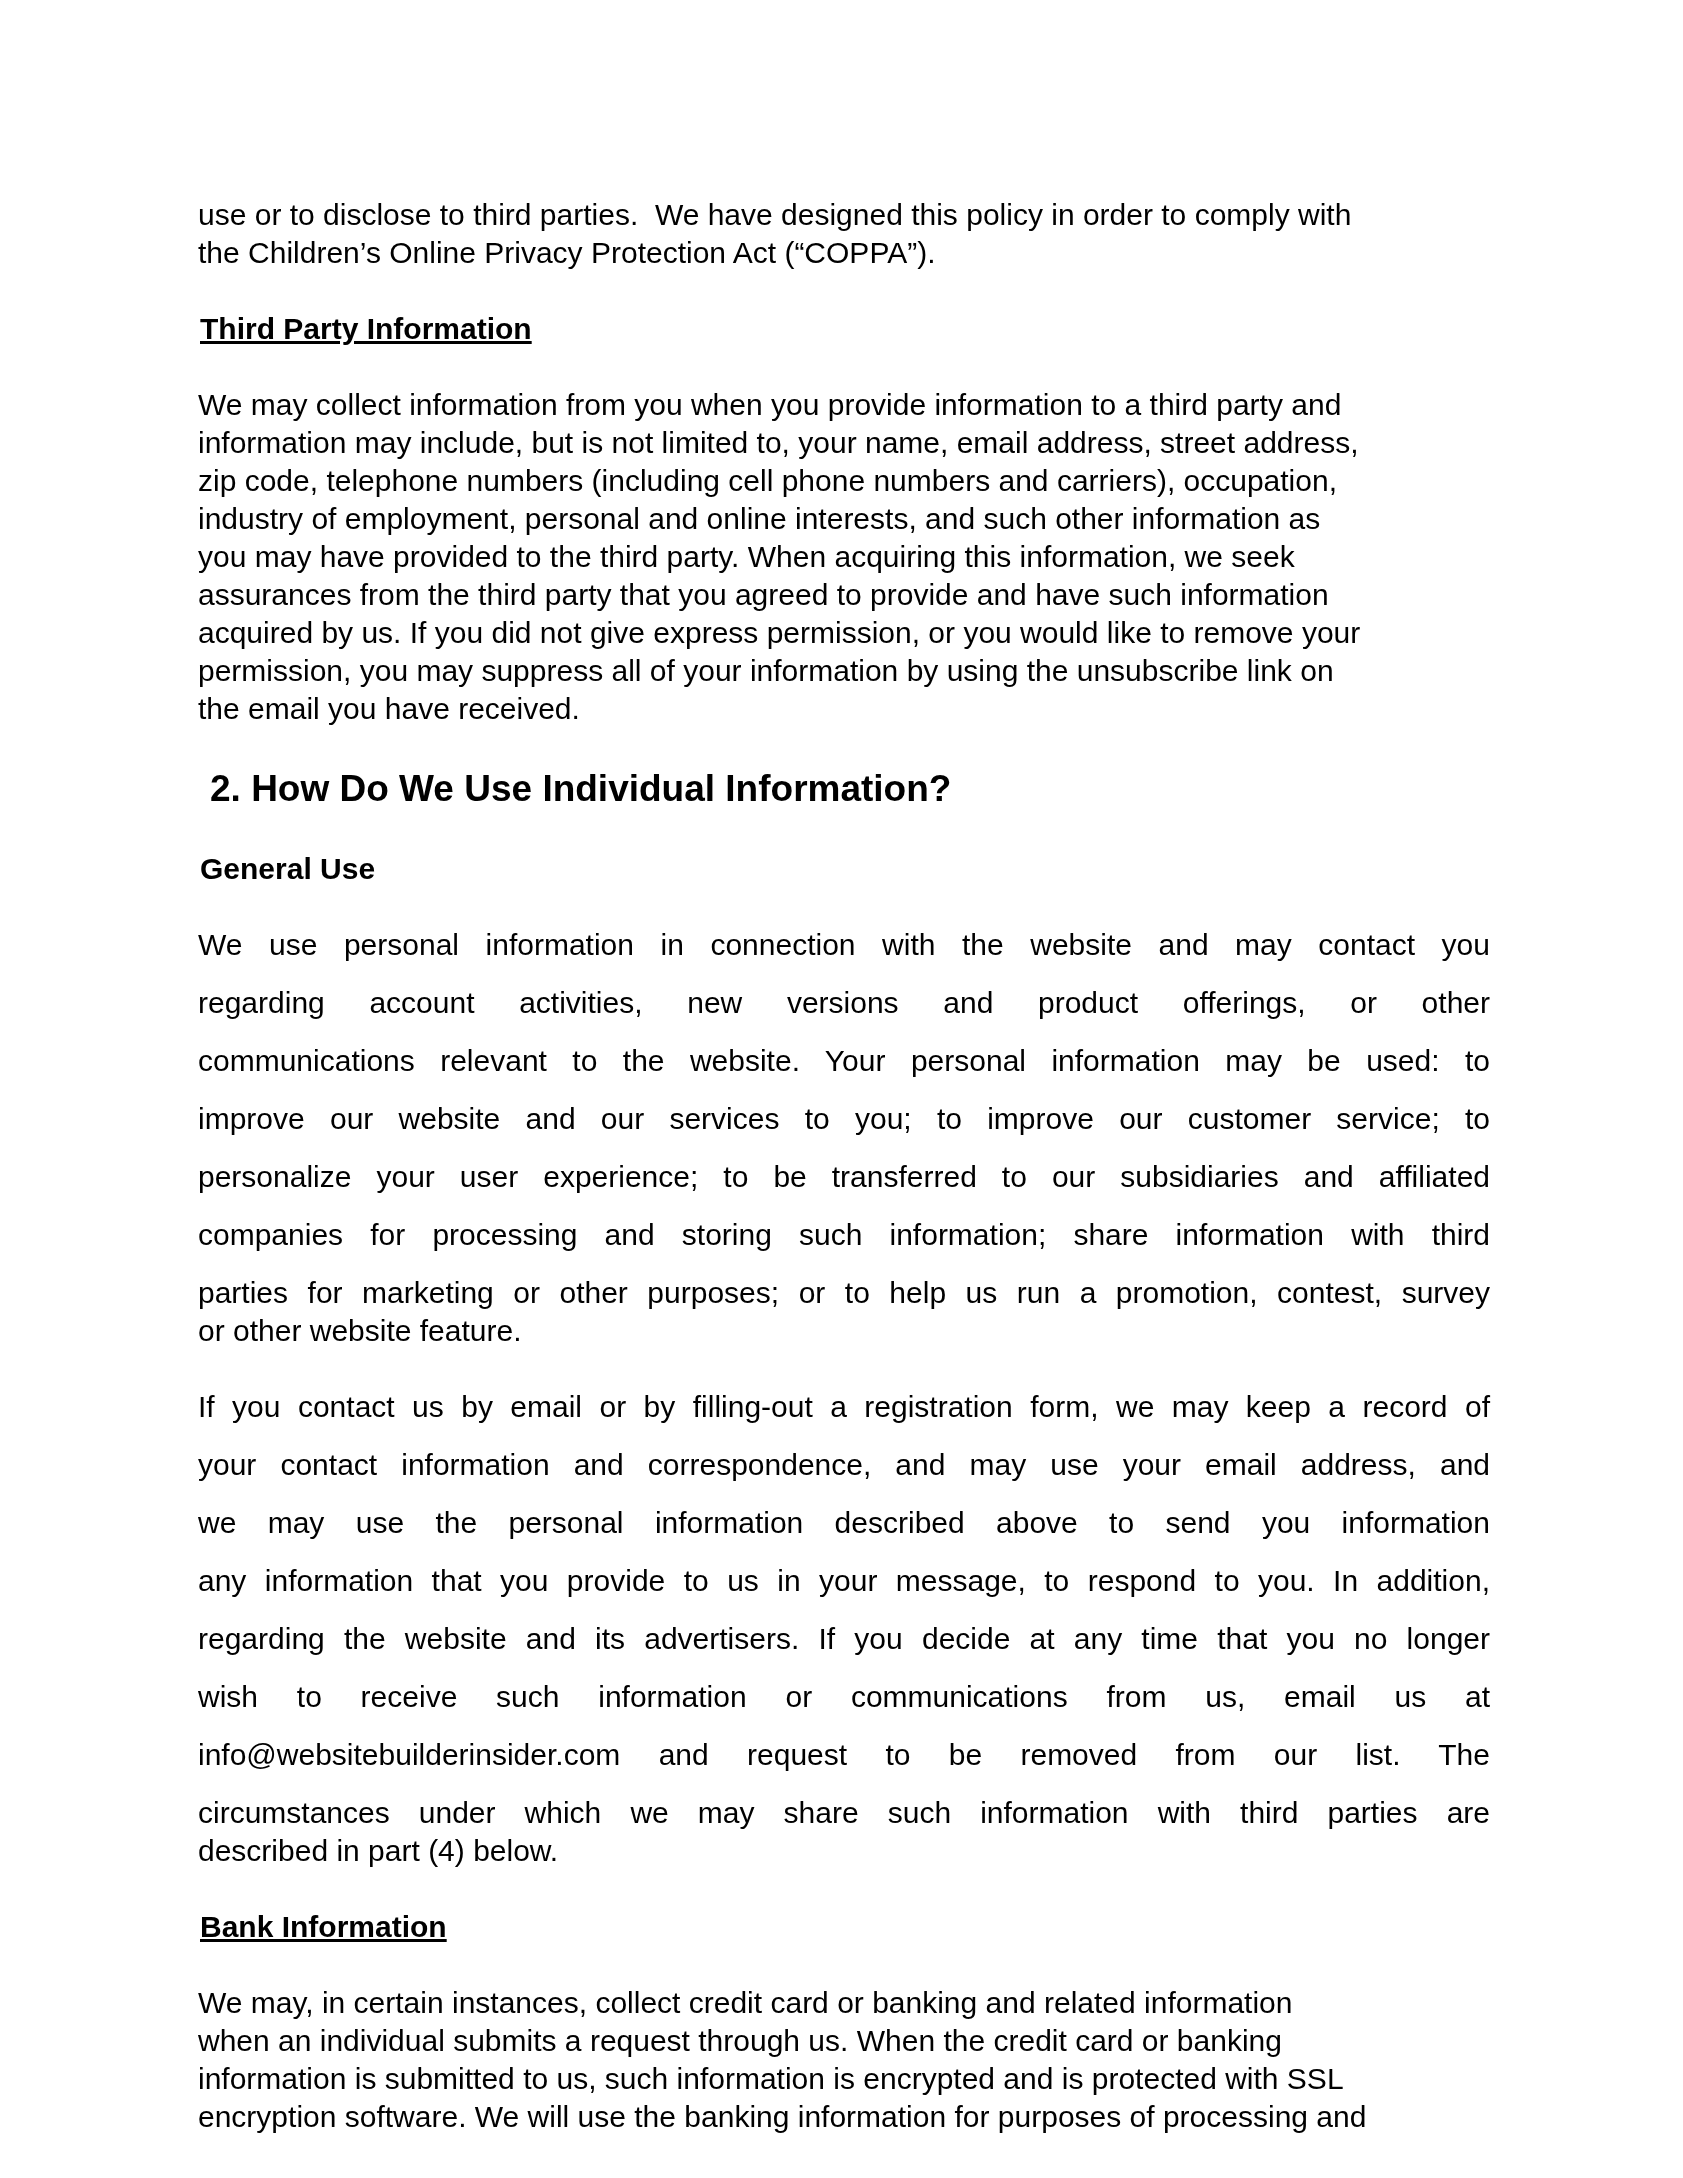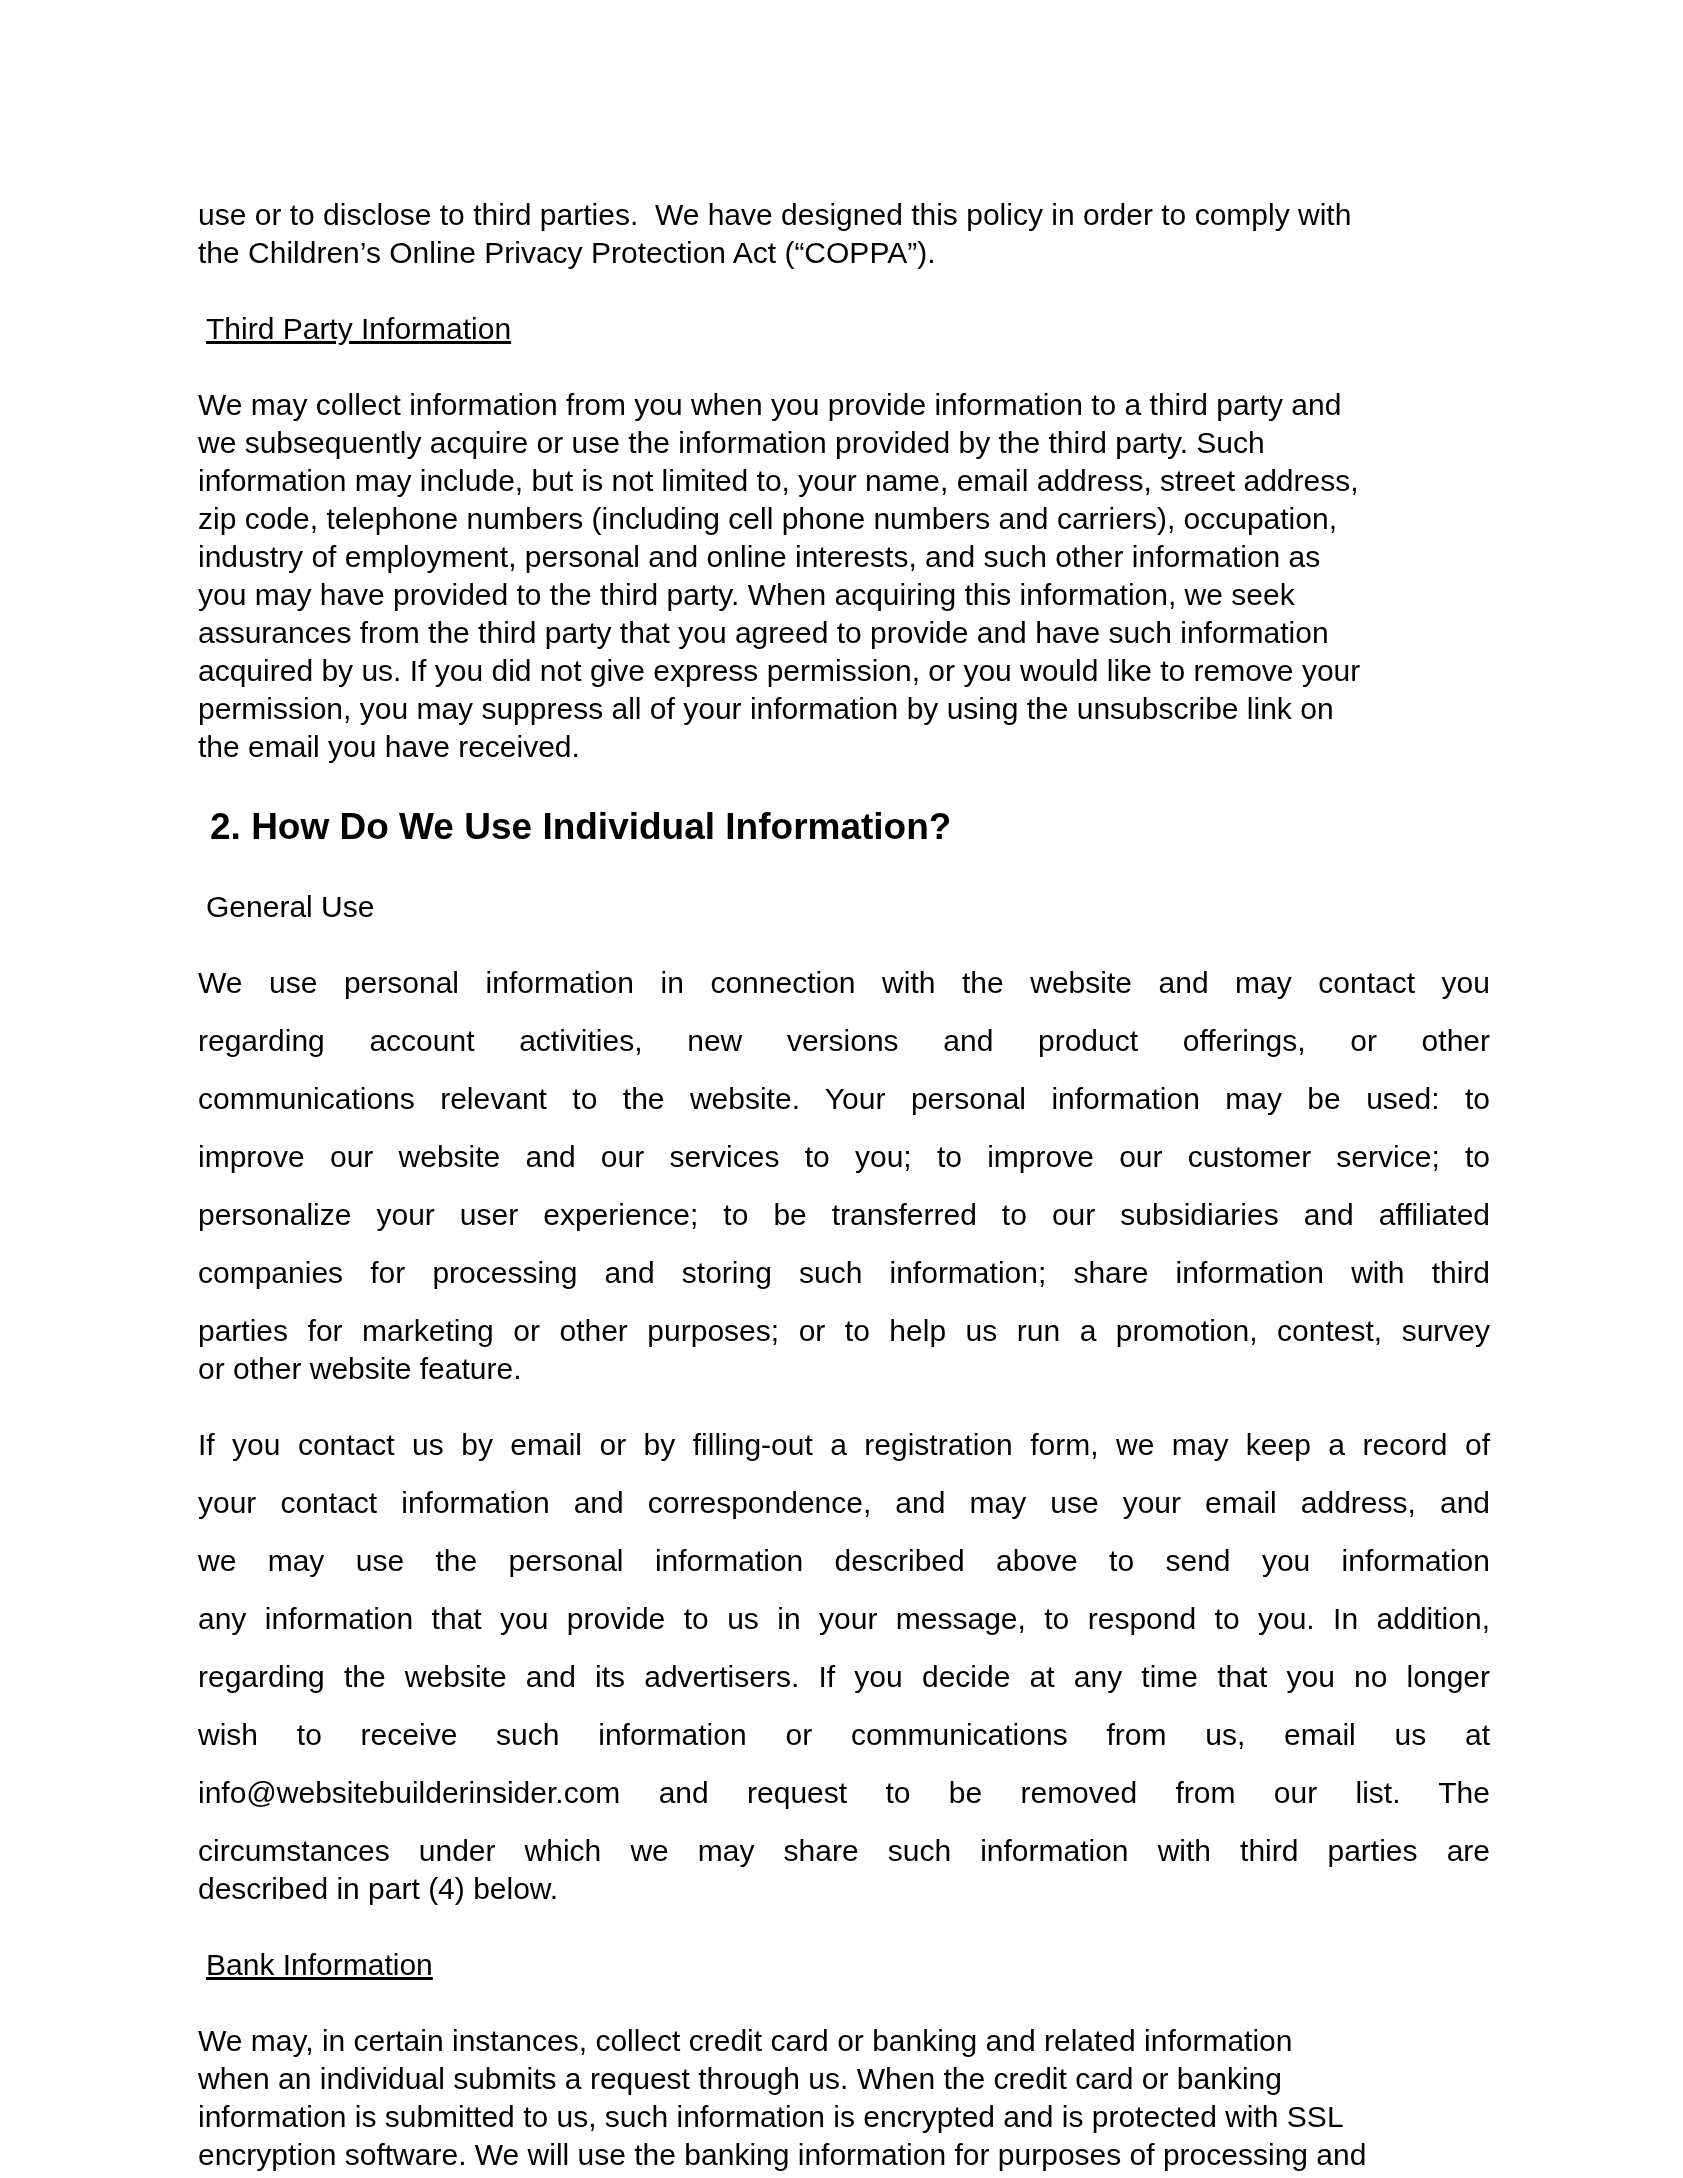--- a/index.html
+++ b/index.html
@@ -38,40 +38,39 @@
   }
   .h1 {
     font-size: 37px;
     line-height: 46px;
     font-weight: bold;
     margin: 0 0 38px 12px;
   }
   .h3 {
     font-size: 30px;
     line-height: 38px;
-    font-weight: normal;
-    margin: 0 0 38px 8px;
+    font-weight: bold;
+    margin: 0 0 38px 2px;
   }
   .h3.u .ht {
     text-decoration: underline;
   }
 </style>
 </head>
 <body>
 
 <div class="page">
   <main class="doc">
       <div class="para">
         <div class="line">use or to disclose to third parties.  We have designed this policy in order to comply with</div>
         <div class="line">the Children’s Online Privacy Protection Act (“COPPA”).</div>
       </div>
       <div class="h3 u"><span class="ht">Third Party Information</span></div>
       <div class="para">
         <div class="line">We may collect information from you when you provide information to a third party and</div>
-        <div class="line">we subsequently acquire or use the information provided by the third party. Such</div>
         <div class="line">information may include, but is not limited to, your name, email address, street address,</div>
         <div class="line">zip code, telephone numbers (including cell phone numbers and carriers), occupation,</div>
         <div class="line">industry of employment, personal and online interests, and such other information as</div>
         <div class="line">you may have provided to the third party. When acquiring this information, we seek</div>
         <div class="line">assurances from the third party that you agreed to provide and have such information</div>
         <div class="line">acquired by us. If you did not give express permission, or you would like to remove your</div>
         <div class="line">permission, you may suppress all of your information by using the unsubscribe link on</div>
         <div class="line">the email you have received.</div>
       </div>
       <div class="h1"><span class="ht">2. How Do We Use Individual Information?</span></div>

